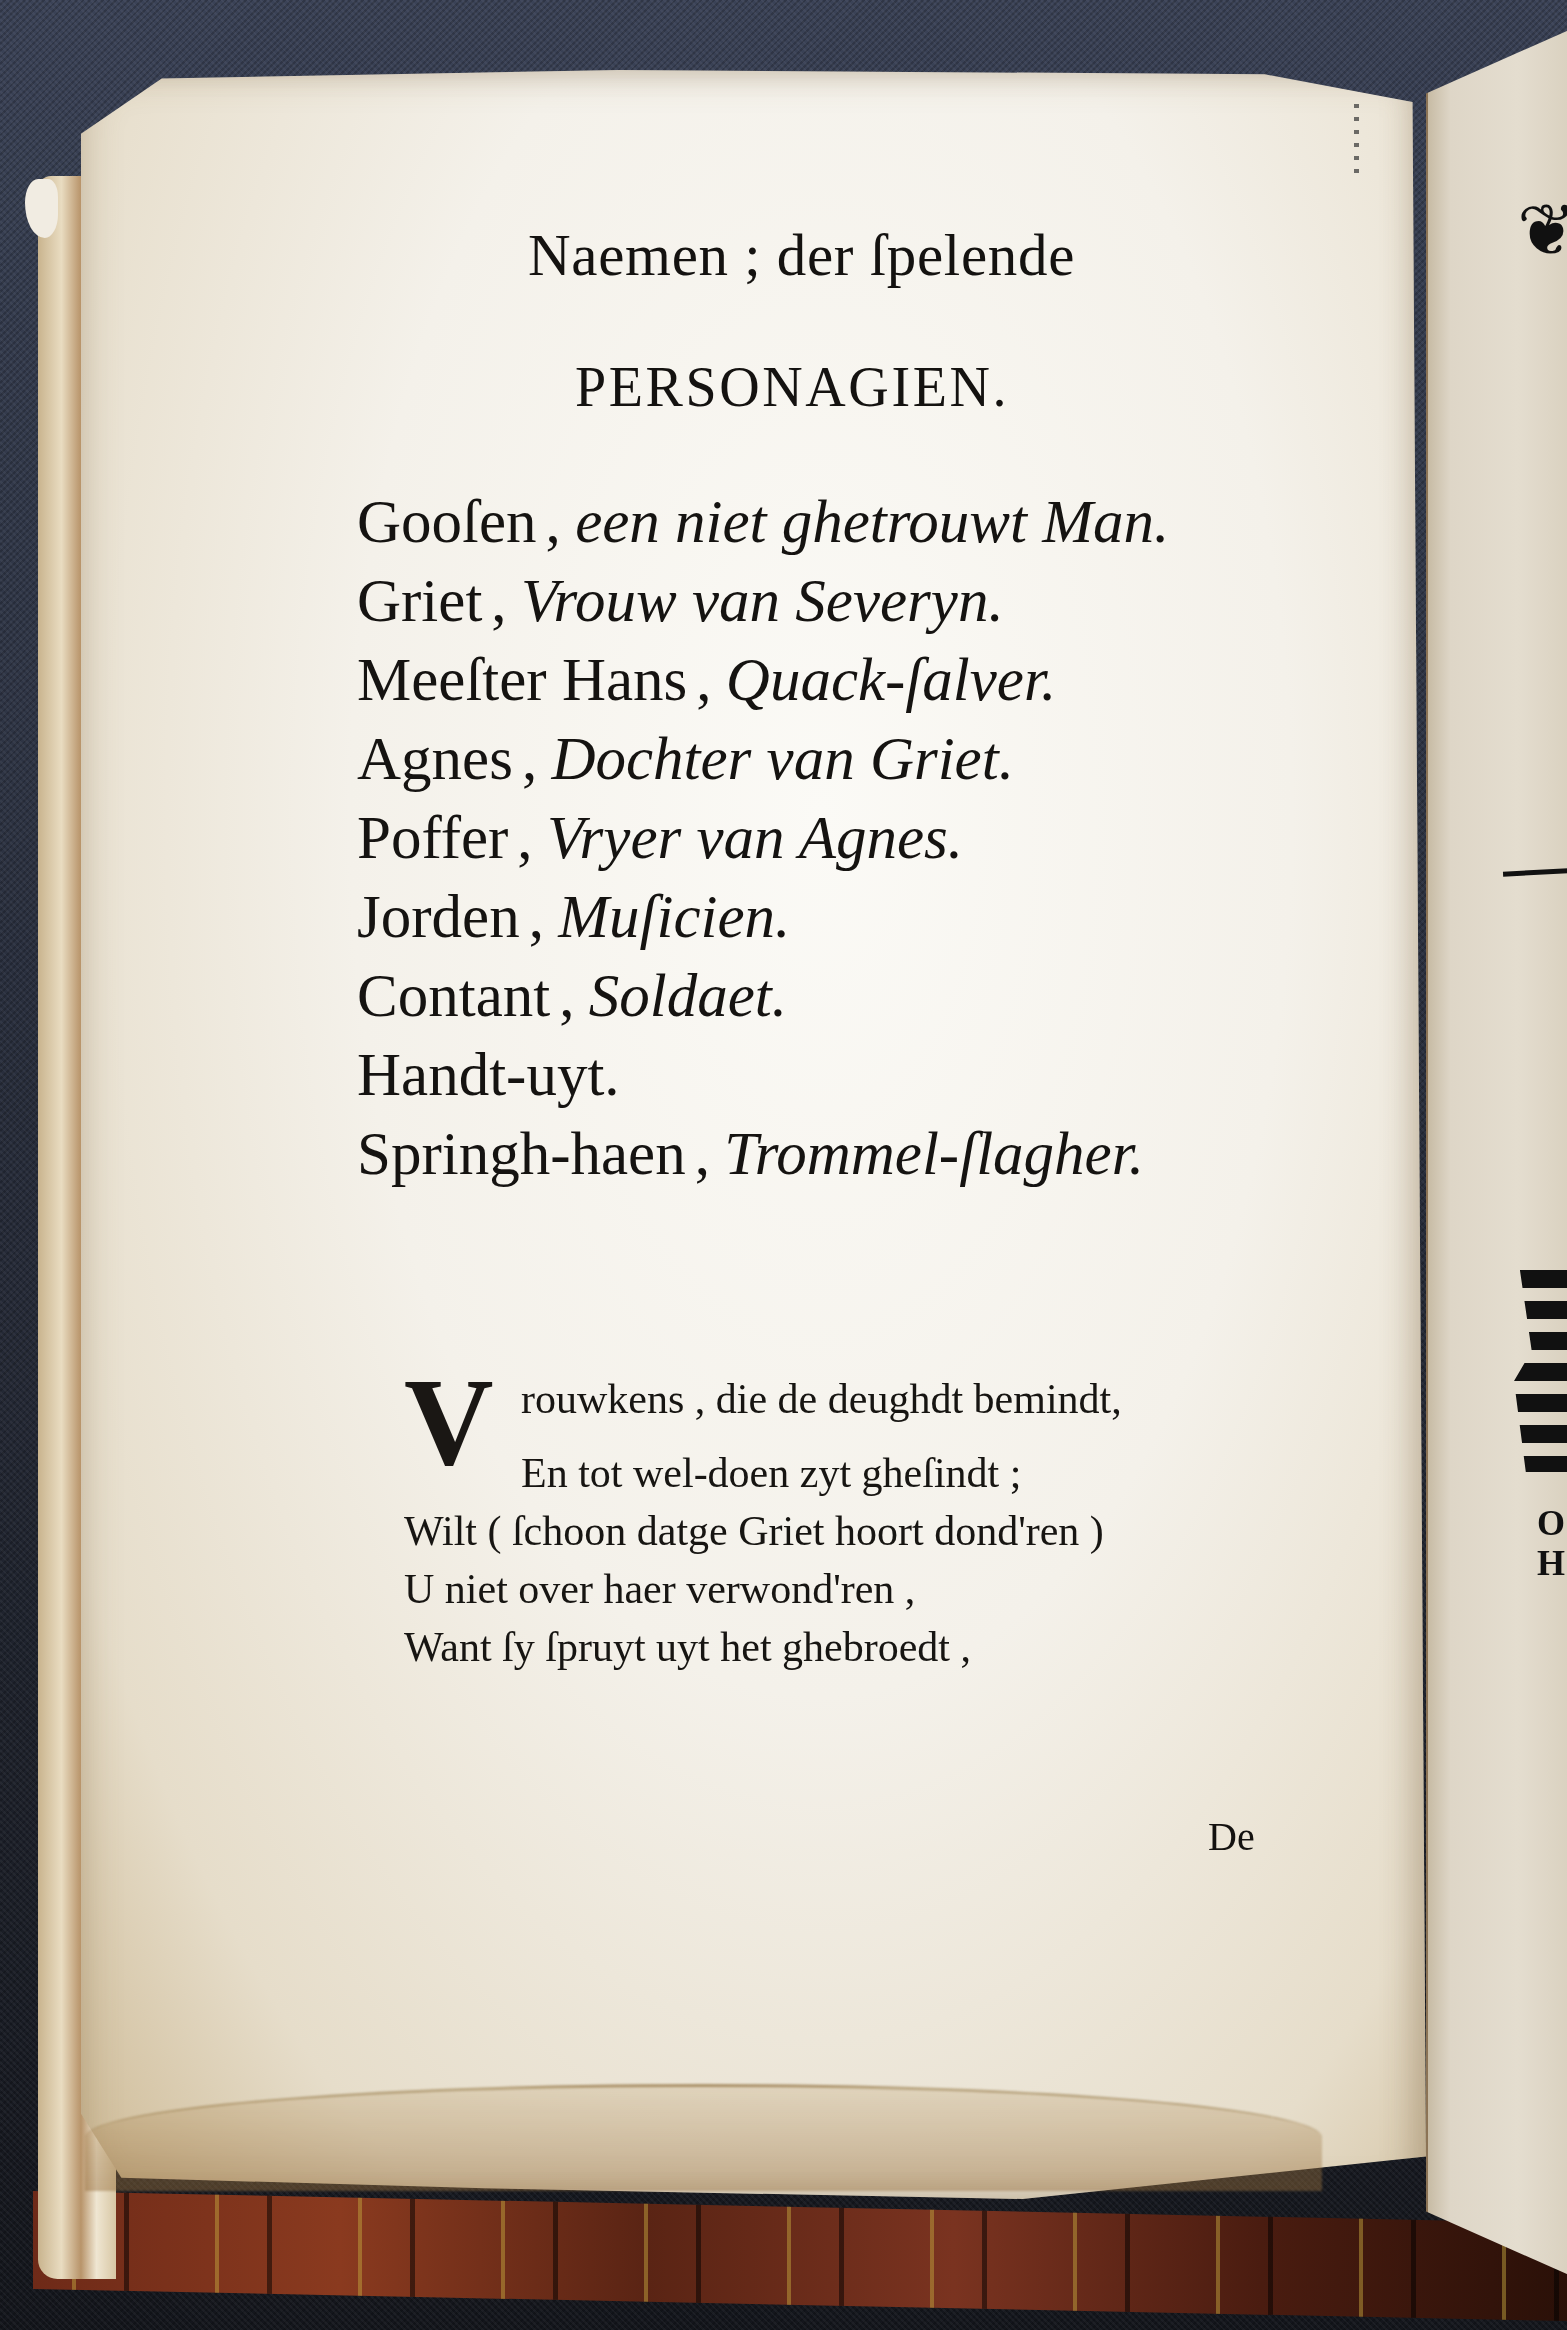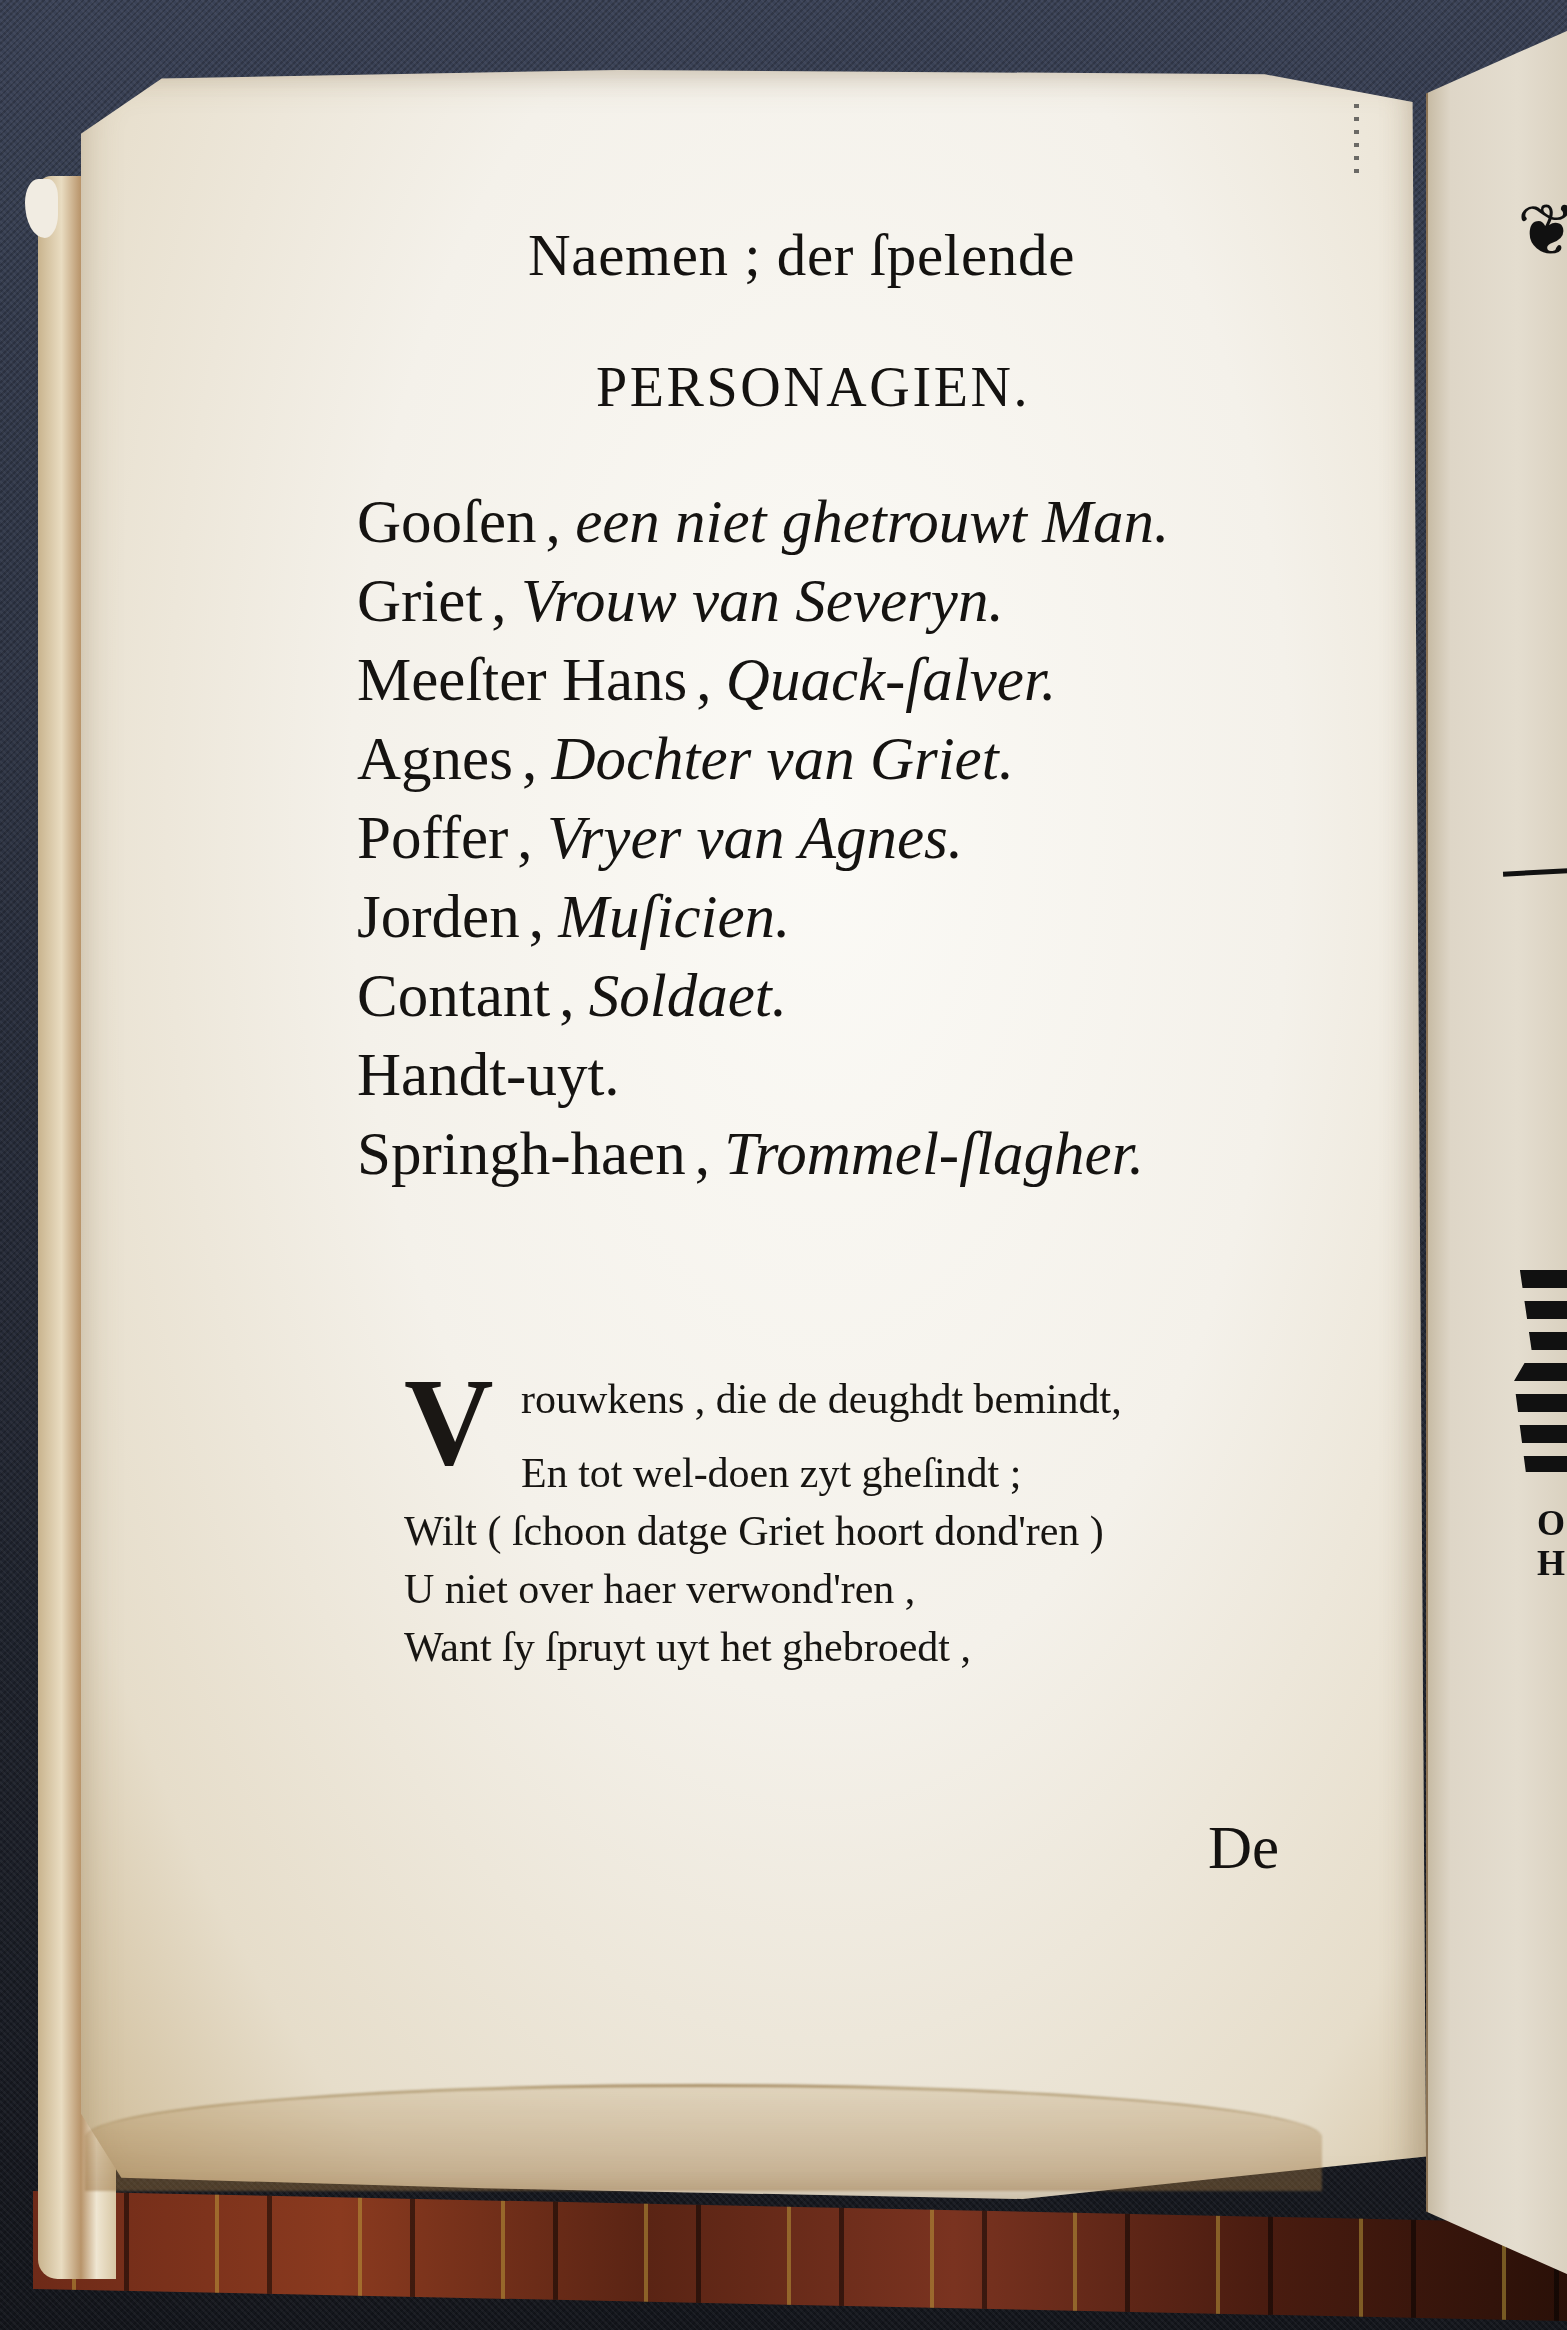--- a/index.html
+++ b/index.html
@@ -66,40 +66,40 @@
     }
     .right-letters {
       position: absolute; left: 1537px; top: 1504px; font-size: 36px; font-weight: bold; color: #111; line-height: 1.1;
     }
 
     
     .heading {
       position: absolute; left: 0; width: 100%; text-align: center; color: #141210; margin-left: 14px;
     }
     .h1 { top: 221px; left: 514px; width: auto; font-size: 59px; letter-spacing: 0.7px; }
-    .h2 { top: 355px; left: 582px; width: auto; font-size: 56px; letter-spacing: 2.6px; }
+    .h2 { top: 355px; left: 561px; width: auto; font-size: 56px; letter-spacing: 2.6px; }
 
     .cast {
       position: absolute; left: 357px; top: 482px; font-size: 61px; color: #151311; line-height: 79px;
     }
     .cast-row { white-space: nowrap; }
     .cast-row .name { font-style: normal; }
     .cast-row .sep { margin: 0 14.3px 0 9px; }
     .cast-row .role { font-style: italic; }
 
     .verse {
       position: absolute; left: 404px; top: 1354px; font-size: 42px; color: #171512; line-height: 58px;
     }
     .verse .line { white-space: nowrap; }
     .verse .indent { padding-left: 117px; margin-top: 16px; }
     .dropcap {
       position: absolute; left: 0; top: 6.5px; font-size: 124px; line-height: 1; font-weight: bold; color: #1a1714;
     }
     .catchword {
-      position: absolute; left: 1208px; top: 1813px; font-size: 61px; color: #141210;
+      position: absolute; left: 1208px; top: 1813px; font-size: 40px; color: #141210;
     }
     .pin-marks { position: absolute; left: 1354px; top: 104px; width: 5.2px; height: 72px;
       background: repeating-linear-gradient(180deg, #333 0 3.9px, transparent 3.9px 13px); opacity: 0.7; }
   </style>
 </head>
 <body>
 
 <div class="cover-edge"></div>
 <div class="page-stack"></div>
 <div class="torn-tab"></div>

